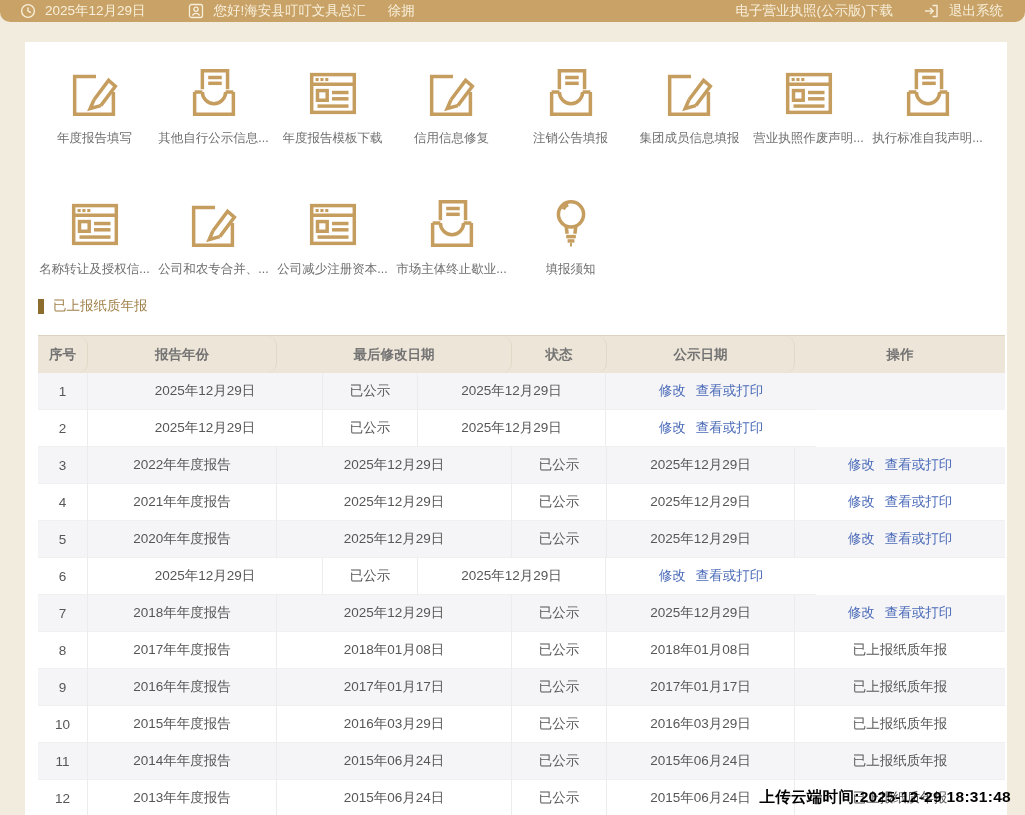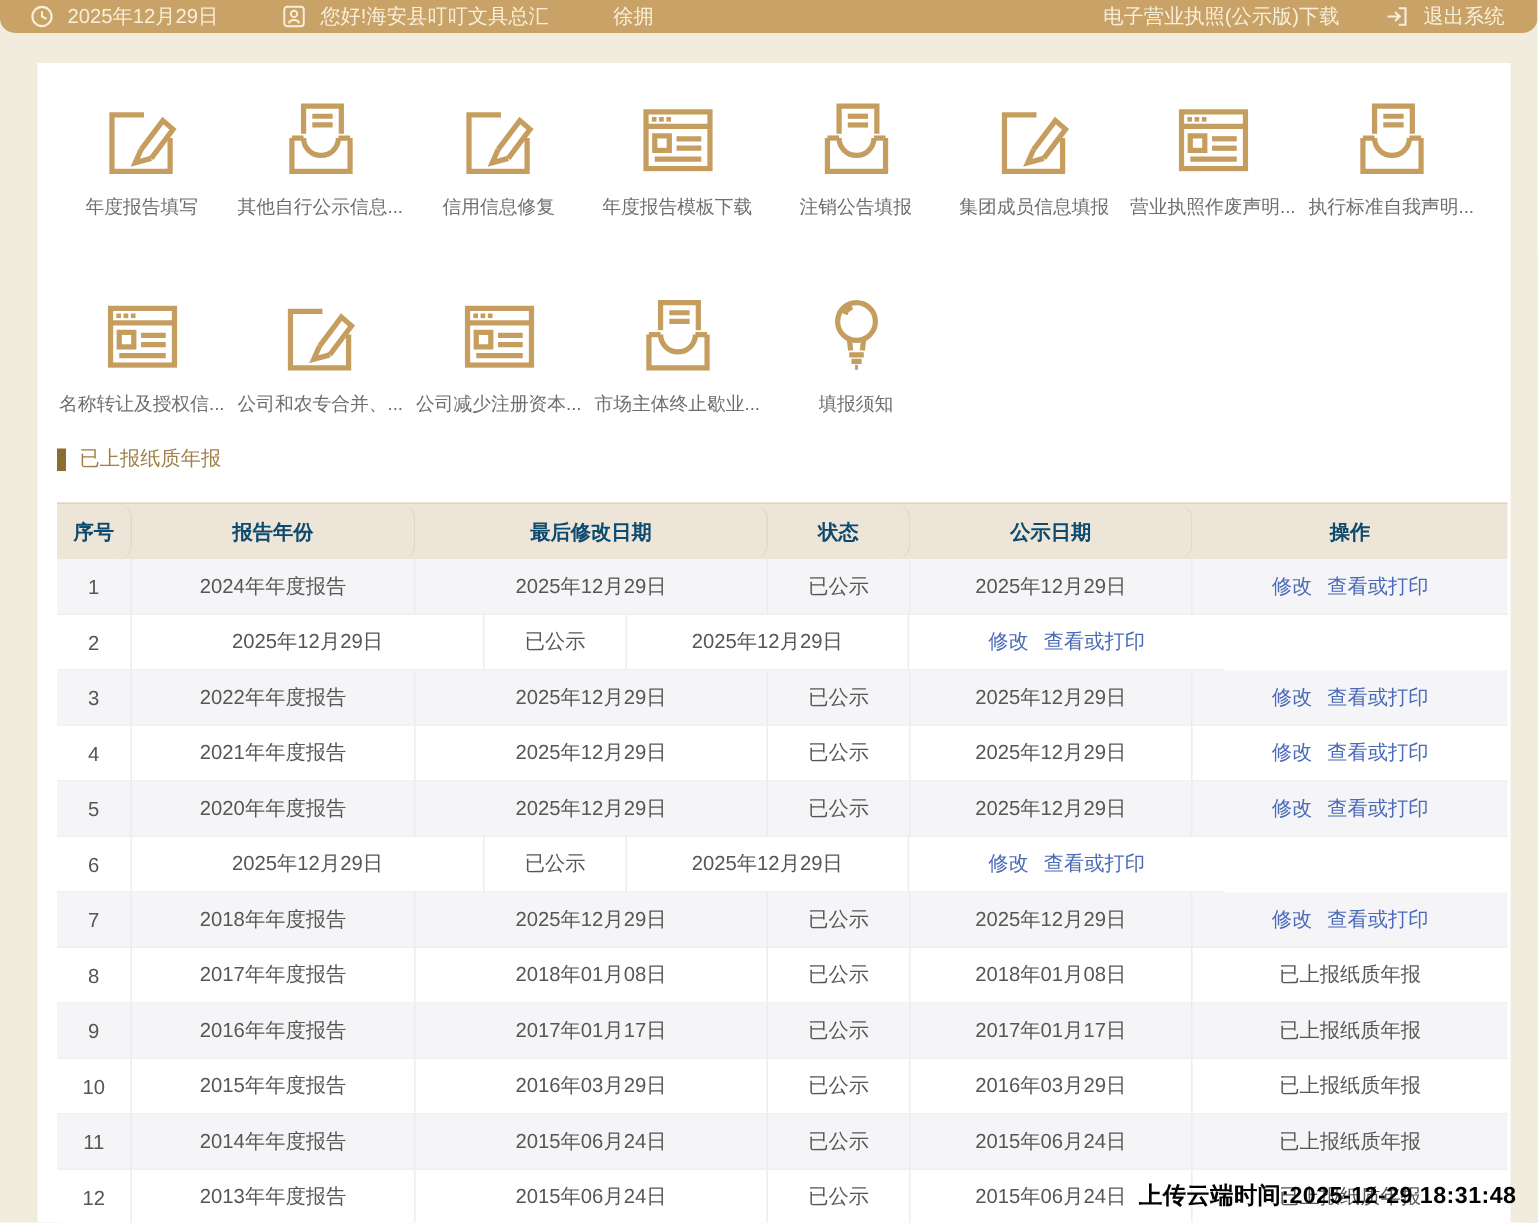--- a/index.html
+++ b/index.html
@@ -16,21 +16,21 @@
     background:#c8a266; border-radius:0 0 10px 10px;
     display:flex; align-items:center;
     color:#f8efda; font-size:13.5px;
     padding:0 22px 0 20px;
   }
   .tb-icon { display:inline-flex; width:16px; height:16px; }
   .tb-icon svg { width:16px; height:16px; }
   .tb-date { margin-left:9px; }
   .tb-user-icon { margin-left:42px; }
   .tb-greet { margin-left:10px; }
-  .tb-name { margin-left:43px; }
+  .tb-name { margin-left:22px; }
   .tb-right { margin-left:auto; display:flex; align-items:center; }
   .tb-license { cursor:pointer; }
   .tb-exit-icon { margin-left:30px; cursor:pointer; }
   .tb-logout { margin-left:10px; cursor:pointer; }
 
   
   .panel {
     position:absolute; left:25px; top:42px; width:982px; height:773px;
     background:#ffffff;
   }
@@ -60,21 +60,21 @@
   .section-title { margin-left:9px; font-size:13.5px; color:#a08049; }
 
   
   .rpt-table { position:absolute; left:13px; top:293px; width:967px; }
   .thead {
     display:flex; height:38px; background:#ede5d8;
     border-top:1px solid #ded3c2;
   }
   .thead .cell {
     display:flex; align-items:center; justify-content:center;
-    font-size:13.5px; font-weight:bold; color:#0c4a6e;
+    font-size:13.5px; font-weight:bold; color:#737373;
     border-right:1px solid #e2d8c8;
     border-radius:10px;
   }
   .thead .cell:last-child { border-right:none; }
   .trow { display:flex; height:37px; background:#ffffff; }
   .trow.odd { background:#f5f5f7; }
   .trow .cell {
     display:flex; align-items:center; justify-content:center;
     font-size:13.5px; color:#565656;
     border-right:1px solid #ececec; border-bottom:1px solid #f0f0f0;
@@ -146,46 +146,46 @@
       <path d="M12 31 H20"></path>
             <path d="M44 31 H52"></path>
       <path d="M20 31 A12 12 0 0 0 44 31"></path>
     </svg>
   </span>
 <div class="slabel">其他自行公示信息...</div>
       </div>
       <div class="shortcut">
   <span class="sicon">
     <svg viewBox="0 0 64 64">
-      <path d="M51 31 V54 H11 V15 H33"></path>
-      <path d="M31 39 L46 19 L53 25 L38 45"></path>
-      <path d="M31 39 L27 48 L38 45"></path>
-    </svg>
-  </span>
-<div class="slabel">信用信息修复</div>
-      </div>
-      <div class="shortcut">
-  <span class="sicon">
-    <svg viewBox="0 0 64 64">
       <rect x="10" y="13" width="44" height="39"></rect>
       <path d="M10 23 H54"></path>
       <rect class="fillit" x="14" y="16.5" width="3.2" height="3.2"></rect>
       <rect class="fillit" x="19" y="16.5" width="3.2" height="3.2"></rect>
       <rect class="fillit" x="24" y="16.5" width="3.2" height="3.2"></rect>
       <rect x="16" y="29.5" width="10" height="10"></rect>
       <path d="M31 31.5 H48"></path>
             <path d="M31 38 H48"></path>
             <path d="M16 45.5 H48"></path>
     </svg>
   </span>
 <div class="slabel">年度报告模板下载</div>
       </div>
       <div class="shortcut">
   <span class="sicon">
     <svg viewBox="0 0 64 64">
+      <path d="M51 31 V54 H11 V15 H33"></path>
+      <path d="M31 39 L46 19 L53 25 L38 45"></path>
+      <path d="M31 39 L27 48 L38 45"></path>
+    </svg>
+  </span>
+<div class="slabel">信用信息修复</div>
+      </div>
+      <div class="shortcut">
+  <span class="sicon">
+    <svg viewBox="0 0 64 64">
       <path d="M20 28 V9 H46 V28"></path>
       <path d="M26 16 H40"></path>
             <path d="M26 22 H40"></path>
       <path d="M12 31 V54 H52 V31"></path>
       <path d="M12 31 H20"></path>
             <path d="M44 31 H52"></path>
       <path d="M20 31 A12 12 0 0 0 44 31"></path>
     </svg>
   </span>
 <div class="slabel">注销公告填报</div>
@@ -314,21 +314,20 @@
         <div class="cell c0">序号</div>
         <div class="cell c1">报告年份</div>
         <div class="cell c2">最后修改日期</div>
         <div class="cell c3">状态</div>
         <div class="cell c4">公示日期</div>
         <div class="cell c5">操作</div>
       </div>
     <div id="tbody">
         <div class="trow odd">
           <div class="cell c0">1</div>
-          <div class="cell c1">2024年年度报告</div>
           <div class="cell c2">2025年12月29日</div>
           <div class="cell c3">已公示</div>
           <div class="cell c4">2025年12月29日</div>
           <div class="cell c5">
             <span class="alink">修改</span>
             <span class="alink">查看或打印</span>
           </div>
         </div>
         <div class="trow">
           <div class="cell c0">2</div>

